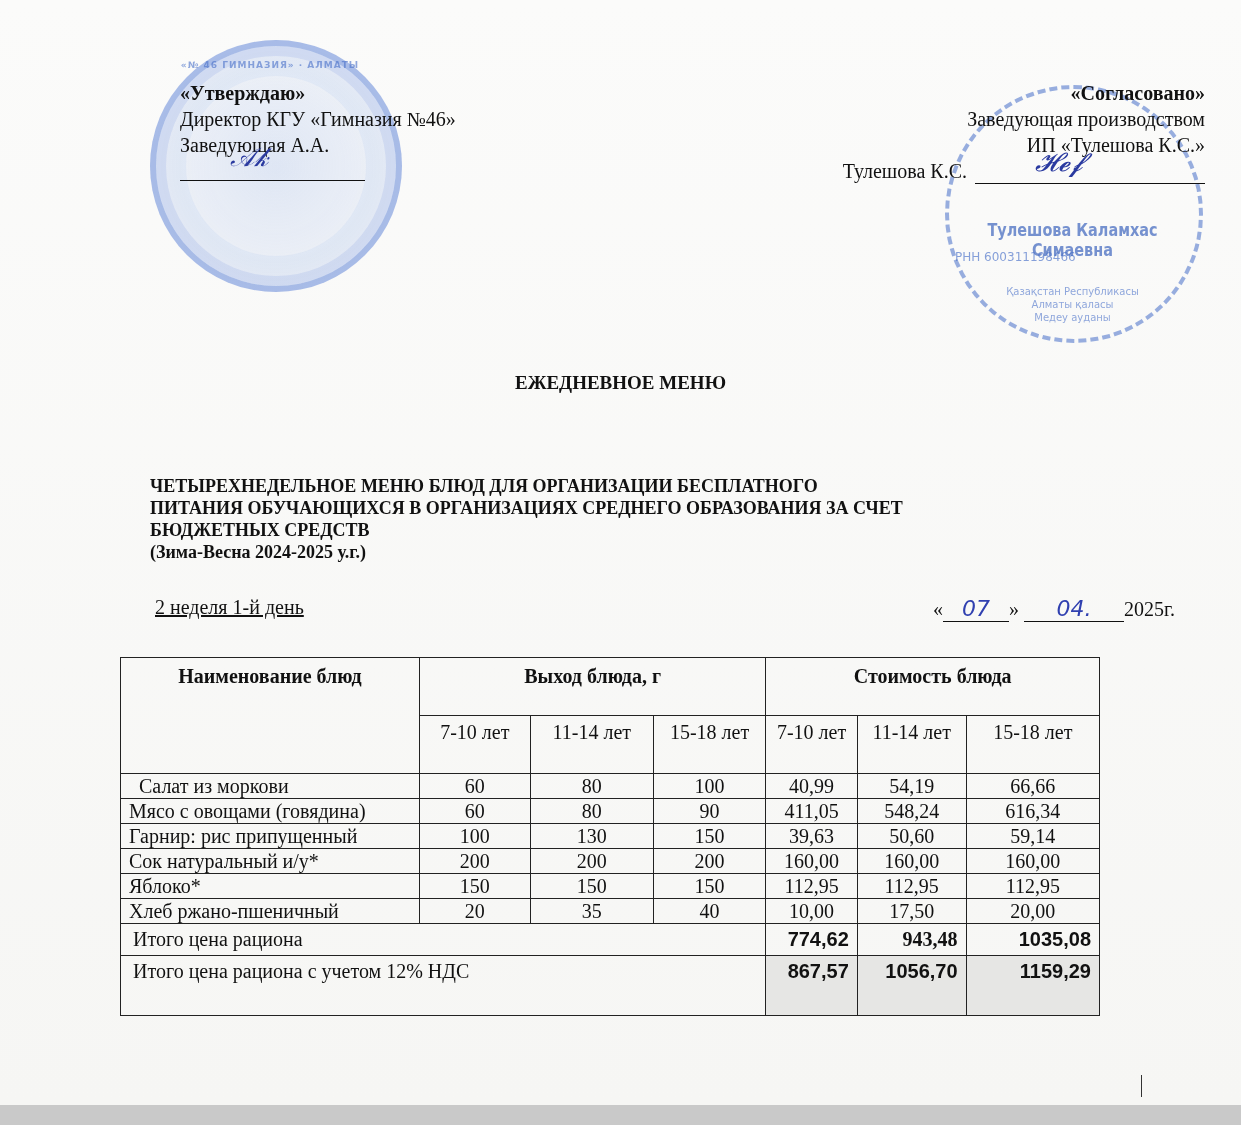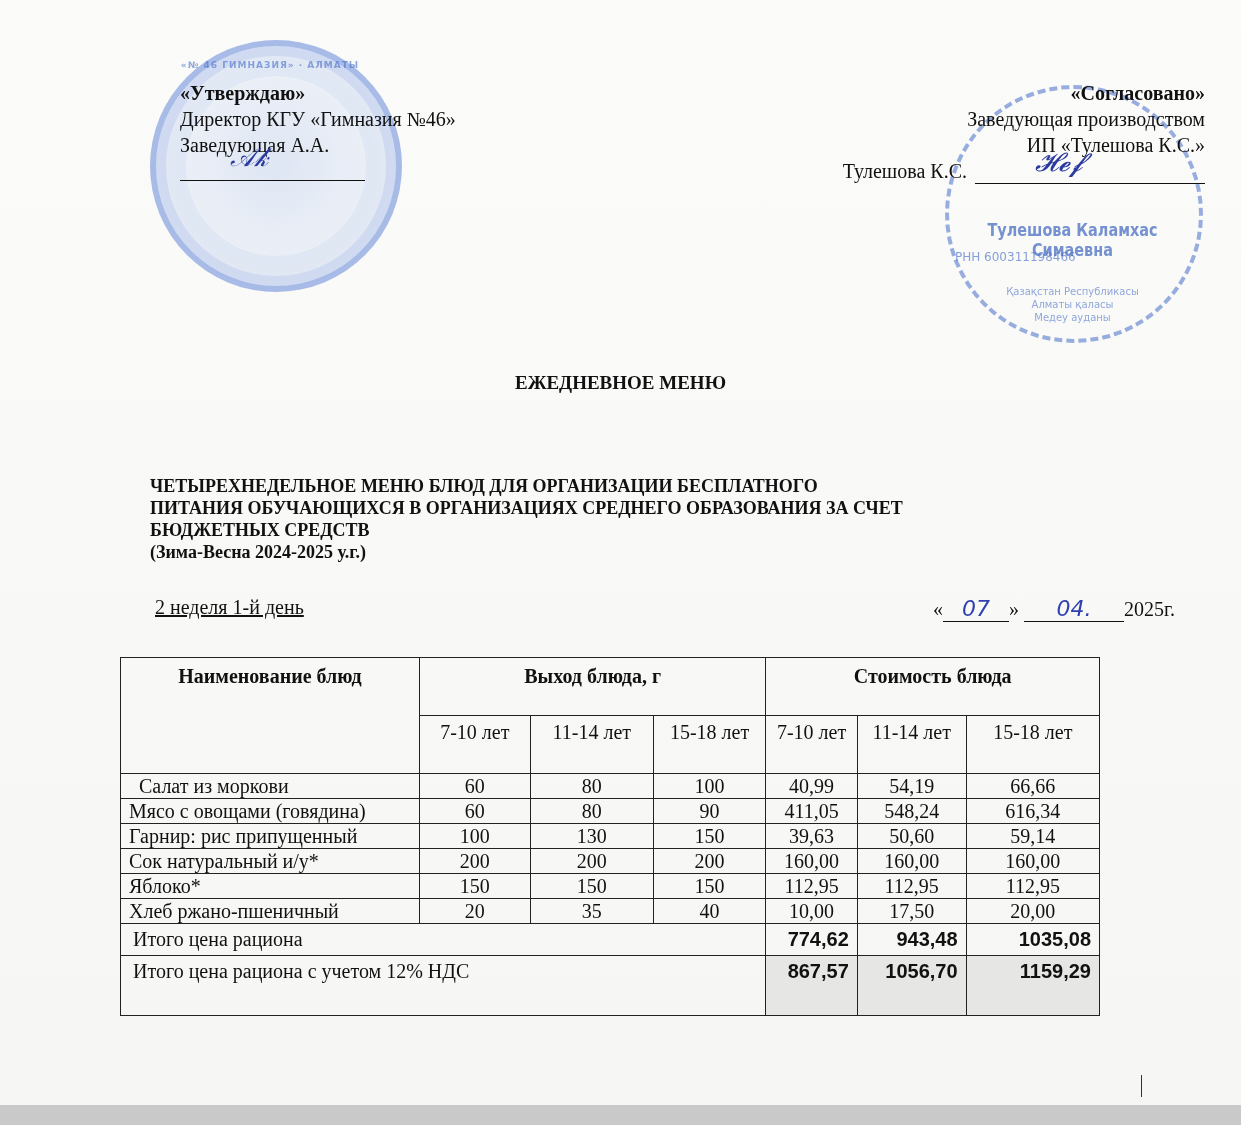--- a/index.html
+++ b/index.html
@@ -243,21 +243,21 @@
     <td>20</td>
     <td>35</td>
     <td>40</td>
     <td>10,00</td>
     <td>17,50</td>
     <td>20,00</td>
   </tr>
   <tr style="height:32px;">
     <td class="tot-label" colspan="4" style="padding-left:12px; padding-top:3px;">Итого цена рациона</td>
     <td class="tot" style="padding-top:3px;">774,62</td>
-    <td class="tot" style="padding-top:3px;">943,48</td>
+    <td class="tot" style="padding-top:3px;font-family:Liberation Serif, serif;">943,48</td>
     <td class="tot" style="padding-top:3px;">1035,08</td>
   </tr>
   <tr class="nds" style="height:60px;">
     <td class="tot-label" colspan="4" style="padding-left:12px; padding-top:3px;">Итого цена рациона с учетом 12% НДС</td>
     <td class="tot" style="padding-top:3px;">867,57</td>
     <td class="tot" style="padding-top:3px;">1056,70</td>
     <td class="tot" style="padding-top:3px;">1159,29</td>
   </tr>
 </tbody>
   </table>

